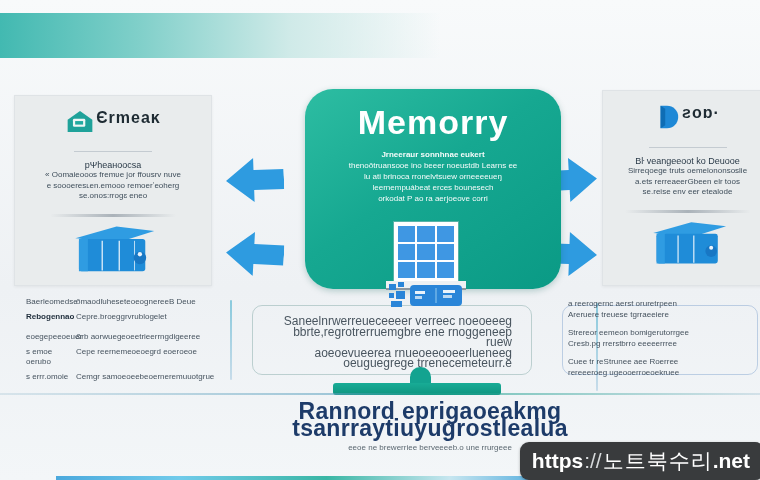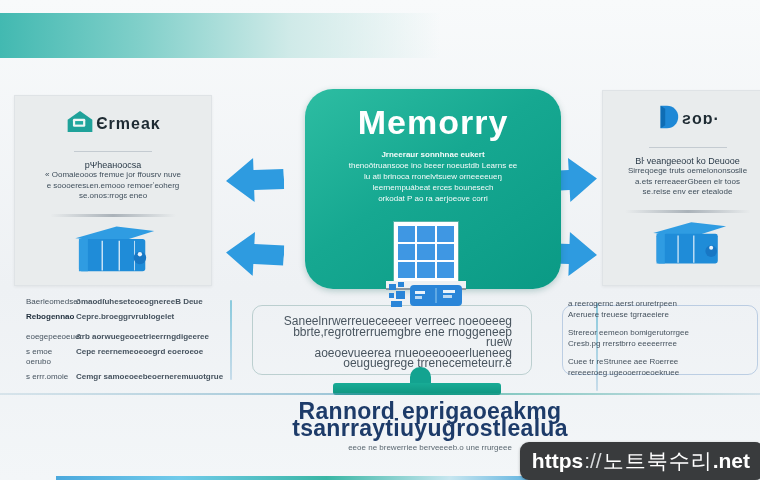--- a/index.html
+++ b/index.html
@@ -11,21 +11,21 @@
   
   .band{left:0;top:13px;width:100%;height:45px;
         background:linear-gradient(90deg,#42b9b1 0%,#7fcfc9 18%,#cfeae8 38%,rgba(243,246,247,0) 58%);}
   .title{left:20px;top:24px;font-size:26px;font-weight:bold;color:#172a40;letter-spacing:.2px;}
 
   
   .card{background:#e9eced;border:1px solid #dfe3e6;box-shadow:0 1px 3px rgba(0,0,0,.06);
         display:flex;flex-direction:column;align-items:center;text-align:center;}
   .card-left{left:14px;top:95px;width:198px;height:191px;}
   .card-right{left:602px;top:90px;width:171px;height:196px;}
-  .logo-row{display:flex;align-items:center;gap:1px;margin-top:13px;}
+  .logo-row{display:flex;align-items:flex-start;gap:1px;margin-top:13px;}
   .logo-text{font-size:16px;font-weight:bold;color:#1e2b33;letter-spacing:1px;}
   .thin-div{width:78px;height:1px;background:#c4cbd1;margin-top:13px;}
   .panel-heading{margin-top:8px;font-size:9px;font-weight:normal;color:#2a3a48;}
   .panel-line{font-size:8px;line-height:10.5px;color:#3f4e5b;padding:0 8px;}
   .silver-div{width:126px;height:3px;border-radius:2px;margin-top:12px;
               background:linear-gradient(90deg,rgba(150,158,165,0),#aab2b9,rgba(150,158,165,0));}
   .boxicon{margin-top:5px;}
 
   
   .card-center{left:305px;top:89px;width:256px;height:200px;border-radius:28px;
@@ -45,21 +45,21 @@
 
   
   .arrow{width:58px;height:50px;background:#2e9be0;}
   .arrow-right{clip-path:polygon(0 30%,52% 30%,52% 6%,100% 50%,52% 94%,52% 70%,0 70%);}
   .arrow-left{clip-path:polygon(100% 30%,48% 30%,48% 6%,0 50%,48% 94%,48% 70%,100% 70%);}
 
   
   .bl-list{left:26px;top:297px;width:206px;}
   .bl-row{display:flex;font-size:8px;line-height:10px;margin-bottom:5px;color:#46535f;text-align:left;}
   .bl-row .lbl{width:50px;flex:none;}
-  .bl-row .dsc{flex:1;font-weight:bold;}
+  .bl-row .dsc{flex:1;}
   .bl-row.bold .lbl{font-weight:bold;color:#1e2d3b;}
   .bl-row.gap{margin-bottom:10px;}
 
   .vdiv{width:2px;border-radius:1px;
         background:linear-gradient(180deg,rgba(70,175,205,.6),rgba(35,125,185,.2));}
   .vdiv-l{left:230px;top:300px;height:80px;}
   .vdiv-r{left:596px;top:303px;height:88px;}
 
   .outline-box{border:1px solid rgba(125,165,162,.45);border-radius:10px;background:transparent;}
   .ob-center{left:252px;top:305px;width:280px;height:70px;}

